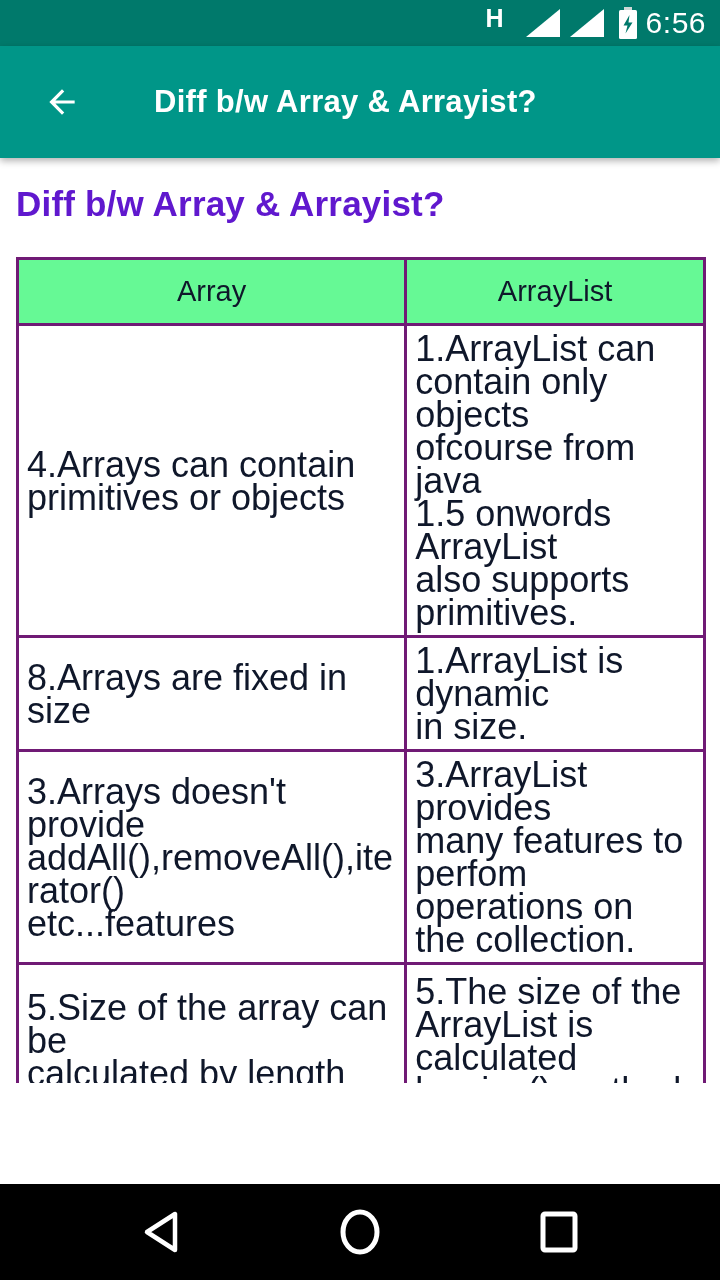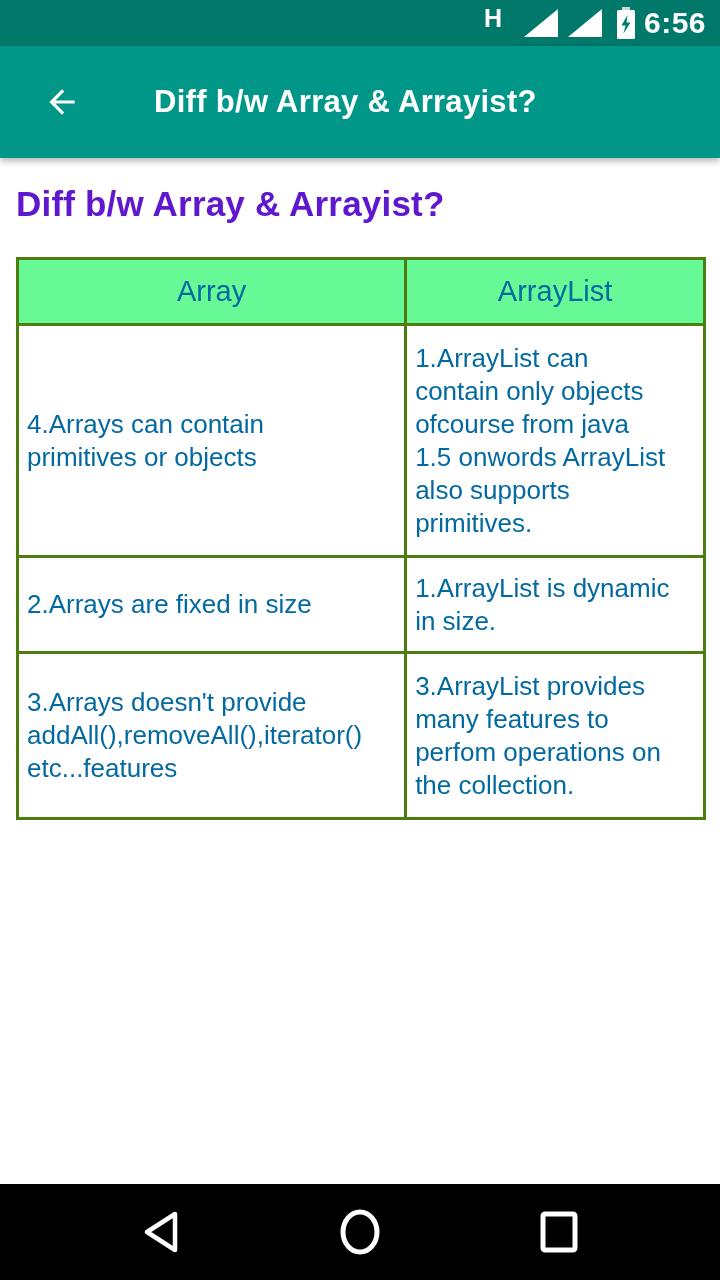--- a/index.html
+++ b/index.html
@@ -29,21 +29,21 @@
     font-size: 25px;
     font-weight: bold;
     position: relative;
     top: -5px;
     margin-right: 22px;
   }
   .signal-icon { margin-right: 10px; display: block; }
   .battery-icon { margin: 0 8px 0 4px; display: block; }
   .clock {
     font-size: 30px;
-    font-weight: 700;
+    font-weight: 400;
     letter-spacing: 0.5px;
   }
 
   
   .app-bar {
     height: 112px;
     background: #009688;
     display: flex;
     align-items: center;
     padding-left: 38px;
@@ -84,35 +84,35 @@
     margin: 0 14px 0 16px;
     height: 826px;
     overflow: hidden;
   }
   table.compare {
     width: 100%;
     border-collapse: collapse;
     table-layout: fixed;
   }
   table.compare th, table.compare td {
-    border: 3px solid #4d7c0f;
+    border: 3px solid #701a75;
     vertical-align: middle;
-    color: #0369a1;
+    color: #0f172a;
   }
   table.compare col.c-left  { width: 56.5%; }
   table.compare col.c-right { width: 43.5%; }
   table.compare th {
     background: #66F995;
     font-weight: 400;
     font-size: 29px;
     text-align: center;
     height: 66px;
   }
   table.compare td {
-    font-size: 26px;
+    font-size: 36px;
     line-height: 33px;
     padding: 6px 8px;
     text-align: left;
     white-space: pre-line;
     word-wrap: break-word;
   }
   tr.r1 td { height: 232px; }
   tr.r2 td { height: 96px; }
   tr.r3 td { height: 166px; }
   tr.r4 td { height: 98px; }
@@ -188,33 +188,40 @@
           <td>4.Arrays can contain
 primitives or objects</td>
           <td>1.ArrayList can
 contain only objects
 ofcourse from java
 1.5 onwords ArrayList
 also supports
 primitives.</td>
         </tr>
         <tr class="r2">
-          <td>2.Arrays are fixed in size</td>
+          <td>8.Arrays are fixed in size</td>
           <td>1.ArrayList is dynamic
 in size.</td>
         </tr>
         <tr class="r3">
           <td>3.Arrays doesn't provide
 addAll(),removeAll(),iterator()
 etc...features</td>
           <td>3.ArrayList provides
 many features to
 perfom operations on
 the collection.</td>
         </tr>
+        <tr class="r5">
+          <td>5.Size of the array can be
+calculated by length</td>
+          <td>5.The size of the
+ArrayList is calculated
+by size() method.</td>
+        </tr>
       </tbody>
         </table>
     </div>
   </div>
 
   <div class="nav-bar">
     <div class="nav-button nav-back">
       <svg width="40" height="48" viewBox="0 0 40 48">
         <polygon points="34,6 34,42 6,24" fill="none" stroke="#ffffff" stroke-width="4.5" stroke-linejoin="round"></polygon>
       </svg>

